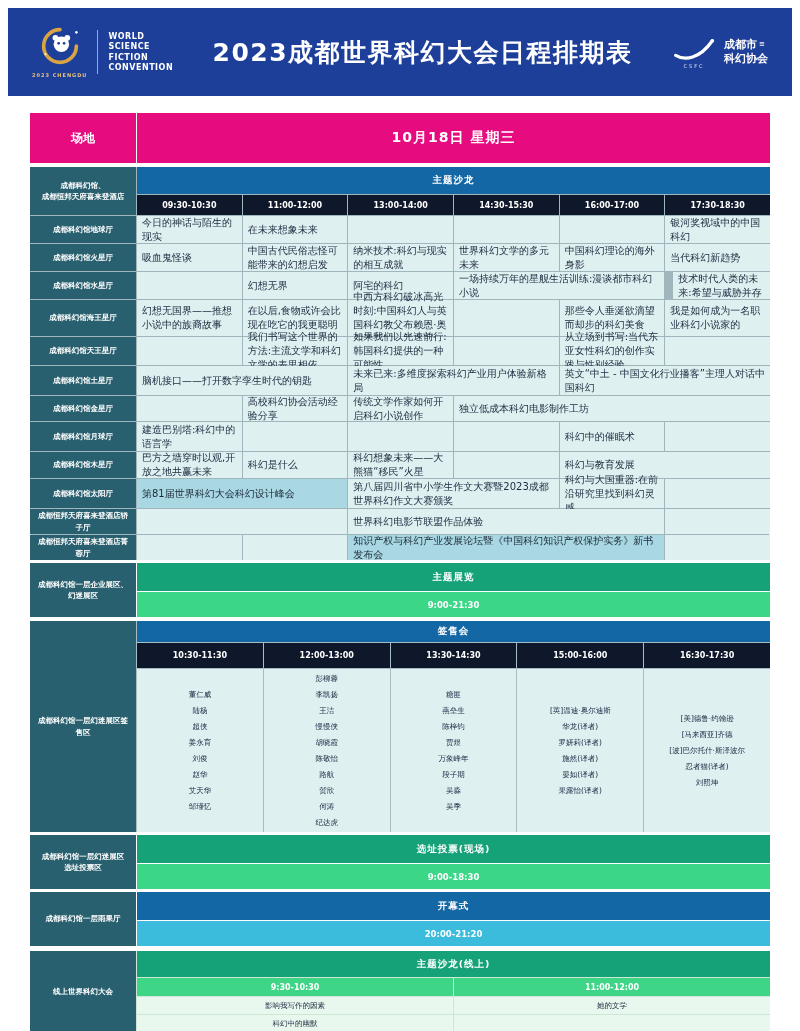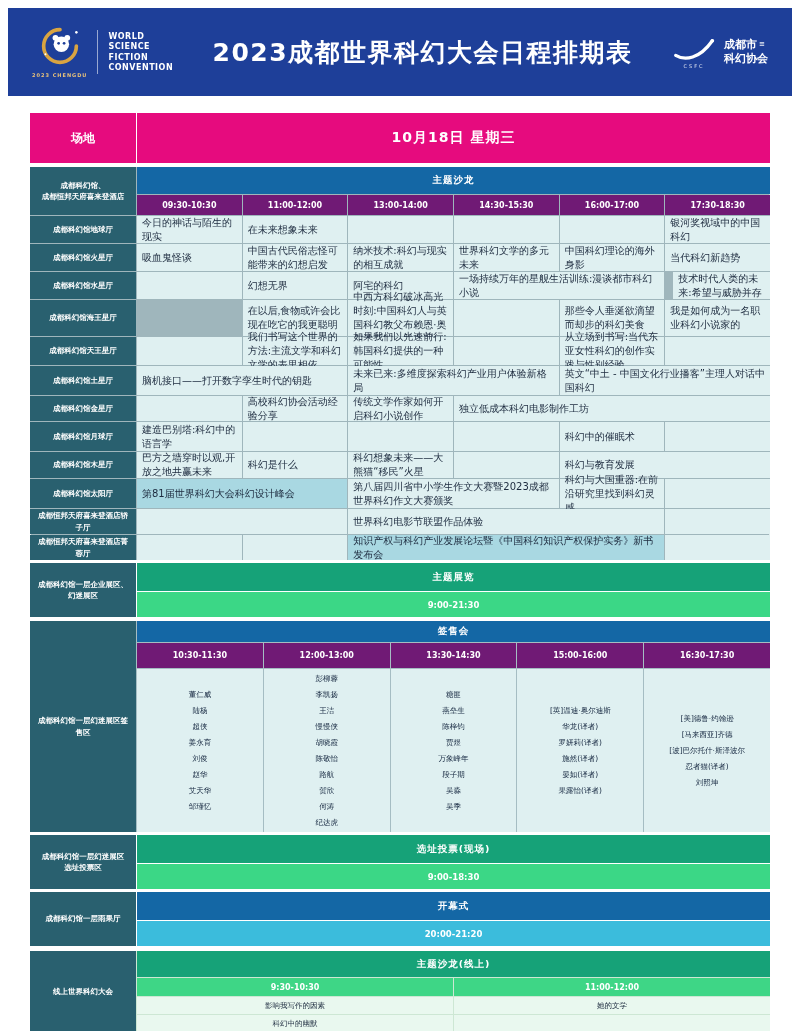--- a/index.html
+++ b/index.html
@@ -23,21 +23,21 @@
   .tbl{position:absolute;left:30px;top:113px;width:740px;}
   .grid{display:grid;gap:1px;}
   .pinkgrid{grid-template-columns:106px 1fr;grid-template-rows:50px;background:#fff;}
   .pink{background:#e60b7e;color:#fff;display:flex;align-items:center;justify-content:center;font-weight:bold;}
   .pink.venuehead{font-size:12px;}
   .pink.date{font-size:14px;letter-spacing:1px;}
   .maingrid{grid-template-columns:106px repeat(6,1fr);background:#9fb6bc;margin-top:4px;border-radius:32px;}
   .vcell{background:#29606f;color:#fff;font-size:7.5px;font-weight:bold;display:flex;flex-direction:column;
          align-items:center;justify-content:center;text-align:center;padding:2px 6px;line-height:1.5;}
   .band{background:#1467a5;color:#fff;font-size:9.5px;font-weight:bold;display:flex;align-items:center;justify-content:center;letter-spacing:1px;}
-  .timec{background:#701a75;color:#fff;font-size:8px;font-weight:bold;display:flex;align-items:center;justify-content:center;}
+  .timec{background:#0f172a;color:#fff;font-size:8px;font-weight:bold;display:flex;align-items:center;justify-content:center;}
   .ecell{background:#dff0f1;color:#1c2a3e;font-size:10px;line-height:1.4;display:flex;align-items:center;
          padding:2px 5px;text-align:left;}
   .ecell.hl{background:#a9d8e2;}
   .bannergrid{grid-template-columns:106px 1fr;grid-template-rows:28px 25px;background:#fff;}
   .gband{background:#16a278;color:#fff;font-size:9.5px;font-weight:bold;display:flex;align-items:center;justify-content:center;letter-spacing:1px;}
   .gtime{background:#3bd786;color:#fff;font-size:8.5px;font-weight:bold;display:flex;align-items:center;justify-content:center;}
   .bband{background:#1467a5;color:#fff;font-size:9.5px;font-weight:bold;display:flex;align-items:center;justify-content:center;letter-spacing:1px;}
   .btime{background:#3bbcdc;color:#fff;font-size:8.5px;font-weight:bold;display:flex;align-items:center;justify-content:center;}
   .signgrid{grid-template-columns:106px repeat(5,1fr);grid-template-rows:21px 25px 163px;background:#a5bdc3;margin-top:4px;}
   .namecol{background:#dff0f1;display:flex;flex-direction:column;align-items:center;justify-content:center;}
@@ -129,21 +129,22 @@
           <div>成都科幻馆水星厅</div>
         </div>
         <div class="ecell" style="grid-area: 5 / 2 / auto / span 1;"></div>
         <div class="ecell" style="grid-area: 5 / 3 / auto / span 1;">幻想无界</div>
         <div class="ecell" style="grid-area: 5 / 4 / auto / span 1;">阿宅的科幻</div>
         <div class="ecell" style="grid-area: 5 / 5 / auto / span 2;">一场持续万年的星舰生活训练:漫谈都市科幻小说</div>
         <div class="ecell" style="grid-area: 5 / 7 / auto / span 1; margin-left: 8px;">技术时代人类的未来:希望与威胁并存</div>
         <div class="vcell" style="grid-area: 6 / 1;">
           <div>成都科幻馆海王星厅</div>
         </div>
-        <div class="ecell" style="grid-area: 6 / 3 / auto / span 1; font-family: Liberation Serif, serif;">在以后,食物或许会比现在吃它的我更聪明</div>
+        <div class="ecell" style="grid-area: 6 / 2 / auto / span 1;">幻想无国界——推想小说中的族裔故事</div>
+        <div class="ecell" style="grid-area: 6 / 3 / auto / span 1;">在以后,食物或许会比现在吃它的我更聪明</div>
         <div class="ecell" style="grid-area: 6 / 4 / auto / span 1;">中西方科幻破冰高光时刻:中国科幻人与英国科幻教父布赖恩·奥尔迪斯的一段友谊</div>
         <div class="ecell" style="grid-area: 6 / 5 / auto / span 1;"></div>
         <div class="ecell" style="grid-area: 6 / 6 / auto / span 1;">那些令人垂涎欲滴望而却步的科幻美食</div>
         <div class="ecell" style="grid-area: 6 / 7 / auto / span 1;">我是如何成为一名职业科幻小说家的</div>
         <div class="vcell" style="grid-area: 7 / 1;">
           <div>成都科幻馆天王星厅</div>
         </div>
         <div class="ecell" style="grid-area: 7 / 2 / auto / span 1;"></div>
         <div class="ecell" style="grid-area: 7 / 3 / auto / span 1;">我们书写这个世界的方法:主流文学和科幻文学的表里相依</div>
         <div class="ecell" style="grid-area: 7 / 4 / auto / span 1;">如果我们以光速前行:韩国科幻提供的一种可能性</div>

